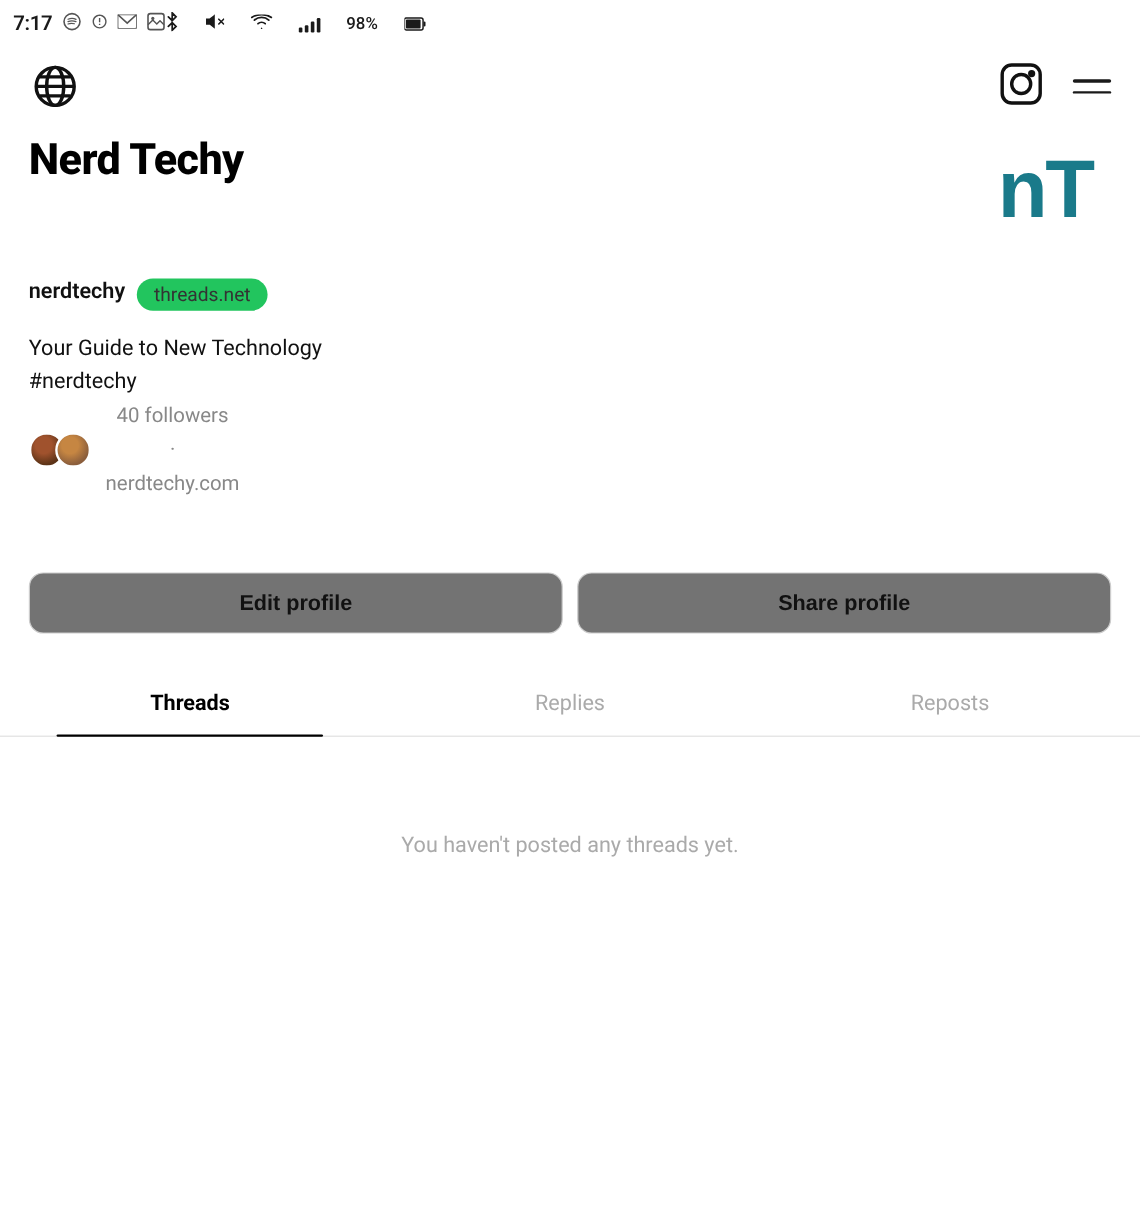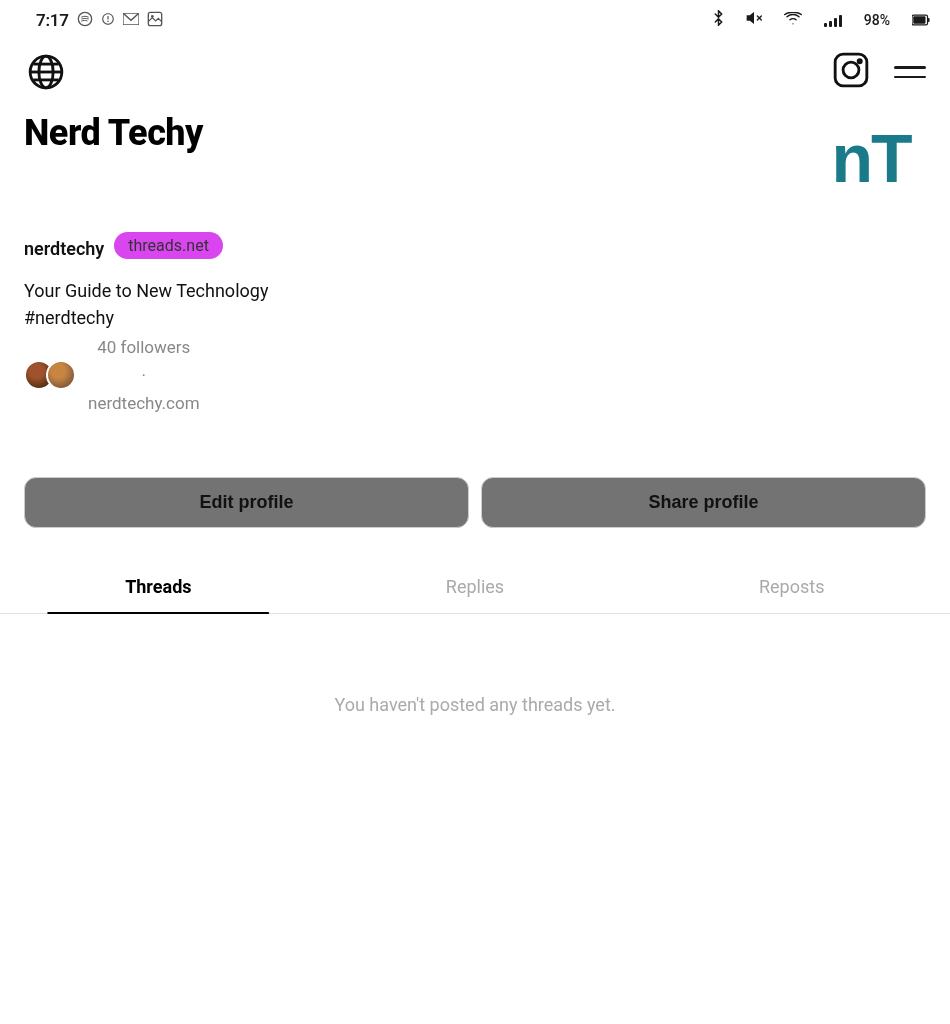--- a/index.html
+++ b/index.html
@@ -9,23 +9,23 @@
       font-family: -apple-system, BlinkMacSystemFont, 'Segoe UI', Roboto, sans-serif;
       background: #ffffff;
       width: 950px;
       min-height: 1024px;
       overflow-x: hidden;
     }
 
     
     .status-bar {
       display: flex;
-      justify-content: space-between;
-      align-items: center;
-      padding: 10px 20px 8px 36px;
+      justify-content: flex-start;
+      align-items: center;
+      padding: 10px 20px 8px 11px;
       background: #ffffff;
     }
 
     .status-left {
       display: flex;
       align-items: center;
       gap: 8px;
       font-size: 17px;
       font-weight: 500;
       color: #1a1a1a;
@@ -134,34 +134,34 @@
       font-size: 68px;
       font-weight: 800;
       color: #1a7a8a;
       letter-spacing: -2px;
       line-height: 1;
       font-family: Arial, sans-serif;
     }
 
     .profile-username-row {
       display: flex;
-      align-items: flex-end;
+      align-items: flex-start;
       gap: 10px;
       margin-bottom: 18px;
       margin-top: 24px;
     }
 
     .username {
       font-size: 18px;
       font-weight: 600;
       color: #111111;
     }
 
     .threads-badge {
-      background: #d946ef;
+      background: #22c55e;
       border-radius: 20px;
       padding: 4px 14px;
       font-size: 16px;
       color: #333;
       font-weight: 400;
     }
 
     .profile-bio {
       margin-bottom: 6px;
     }

